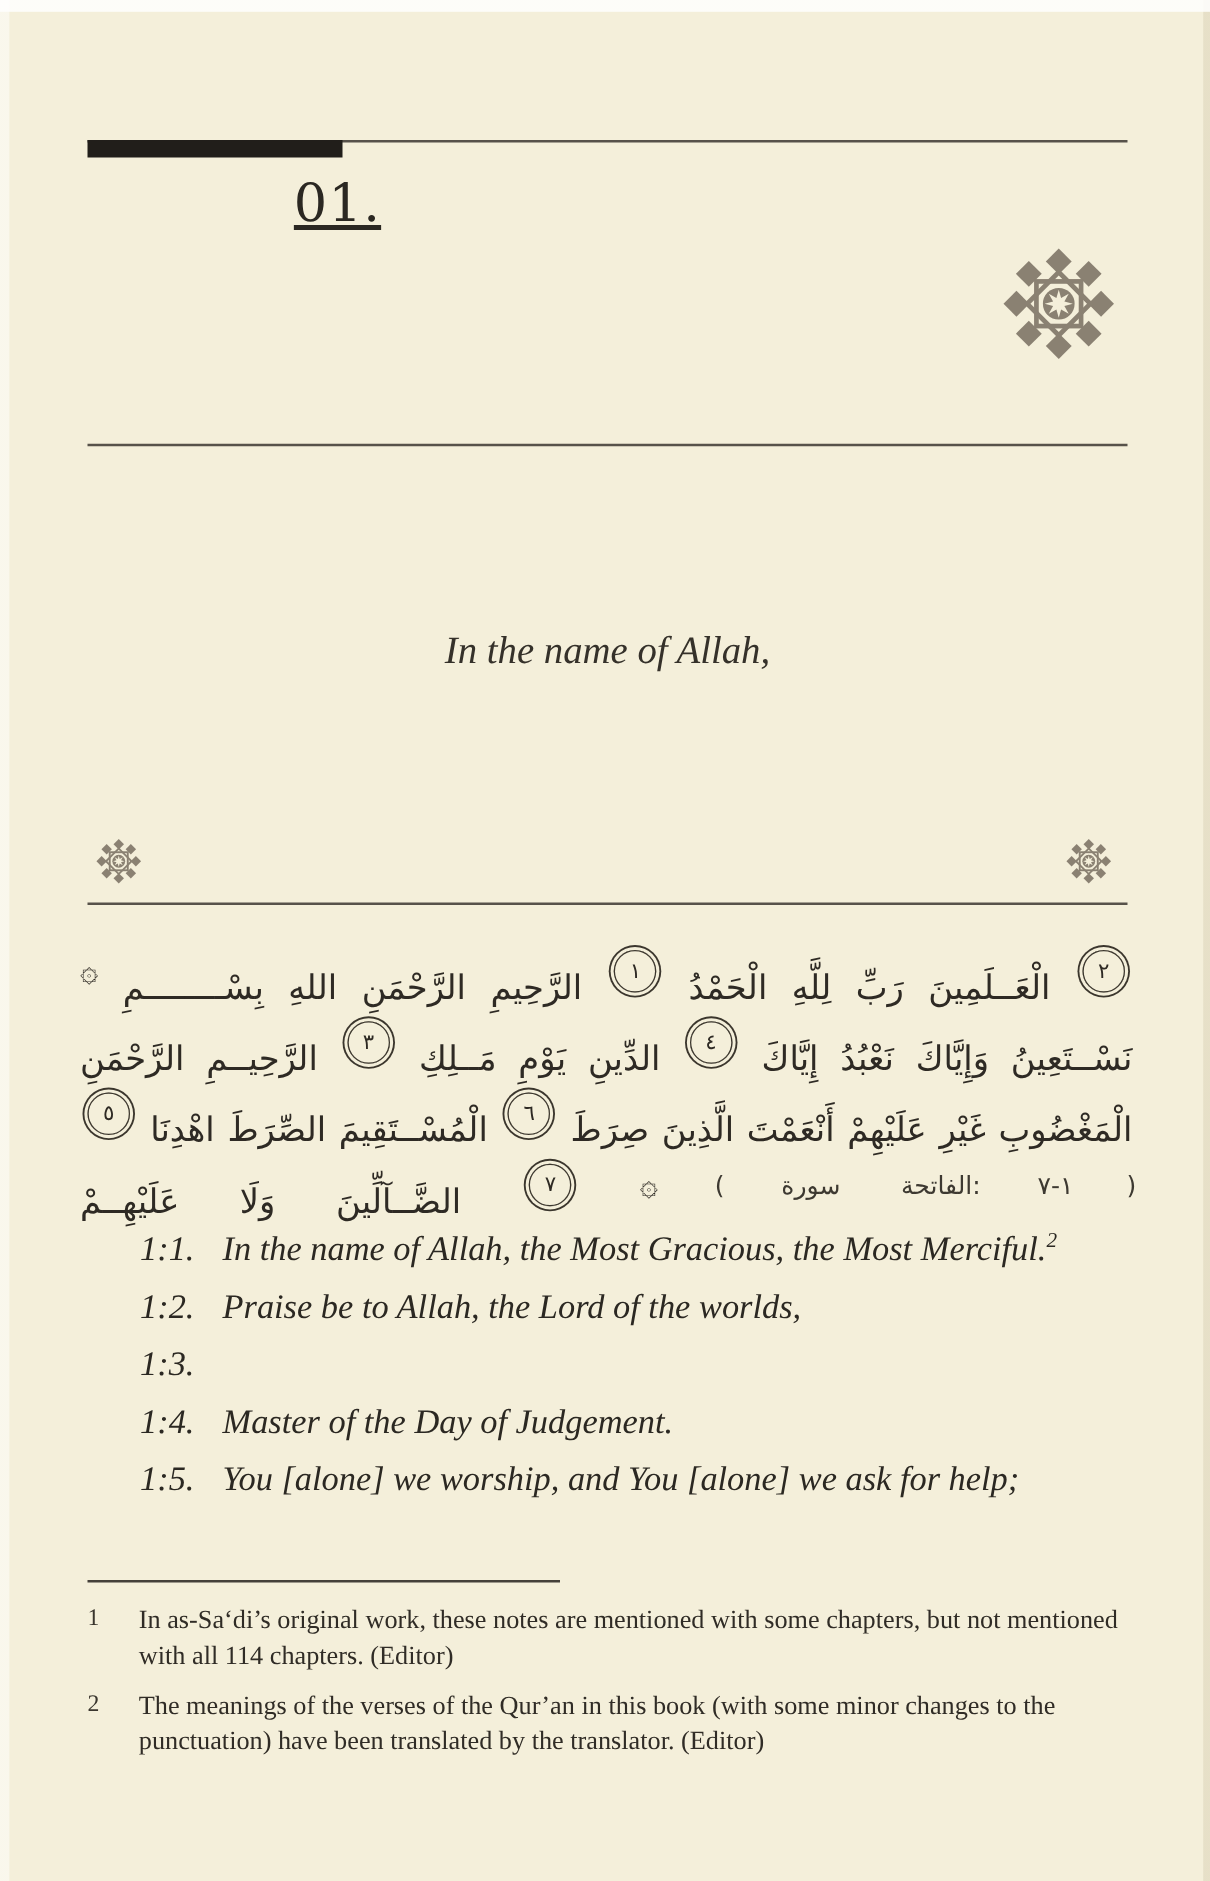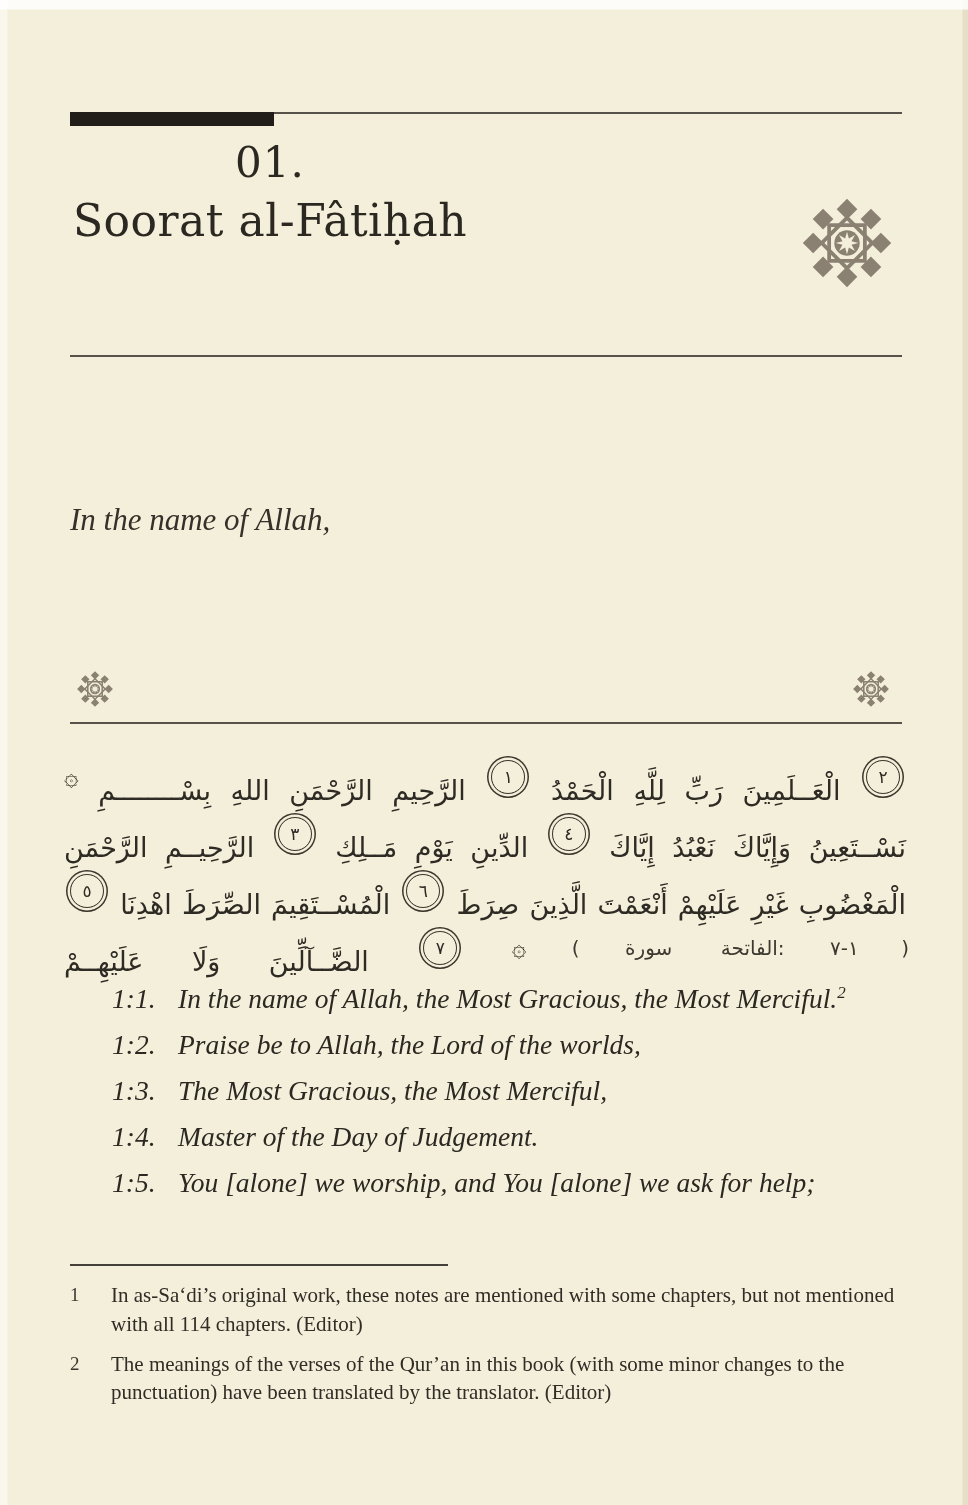--- a/index.html
+++ b/index.html
@@ -14,34 +14,34 @@
     background-image:
       linear-gradient(to bottom, rgba(255,255,255,.85) 0 9px, rgba(255,255,255,0) 10px),
       linear-gradient(to right, rgba(255,255,255,.5) 0 7px, rgba(255,255,255,0) 8px),
       linear-gradient(to left, rgba(205,195,165,.35) 0 5px, rgba(0,0,0,0) 6px);
     color:var(--c-ink,#2b2822);
   }
   
   .header-rule{position:absolute;left:70px;top:112px;width:832px;height:2px;background:var(--c-rule,#57524a);}
   .header-bar{position:absolute;left:70px;top:112px;width:204px;height:14px;background:var(--c-header_bar,#211e1a);}
   
-  .title-block{position:absolute;left:70px;top:138px;width:400px;text-align:center;font-family:"DejaVu Serif",serif;}
+  .title-block{position:absolute;left:70px;top:138px;width:400px;text-align:center;font-family:"DejaVu Serif",serif;text-decoration:underline;}
   .chapter-number{font-size:42px;letter-spacing:1px;}
   .chapter-title{font-size:44px;margin-top:8px;white-space:nowrap;letter-spacing:.5px;}
   .chapter-subtitle{font-size:30px;margin-top:12px;color:var(--c-muted,#7d786c);}
   .note-ref-1{font-size:24px;color:#343028;position:relative;top:-12px;margin-left:5px;font-family:"Liberation Serif",serif;}
   
   .ornament-lg{position:absolute;left:800px;top:196px;width:94px;height:94px;}
   .ornament-sm{position:absolute;top:670px;width:38px;height:38px;}
   .ornament-sm.left{left:76px;}
   .ornament-sm.right{left:852px;}
   .rule-mid{position:absolute;left:70px;top:355px;width:832px;height:2px;background:var(--c-rule,#57524a);}
   .rule-3{position:absolute;left:70px;top:722px;width:832px;height:2px;background:var(--c-rule,#57524a);}
   
-  .dedication{position:absolute;left:70px;top:494px;width:832px;
+  .dedication{position:absolute;left:70px;top:494px;width:832px;text-align:center;
     font-style:italic;font-size:31px;line-height:52px;color:#35312a;}
   
   .arabic{position:absolute;left:64px;top:748px;width:842px;}
   .ar-line{display:flex;justify-content:space-between;align-items:center;height:57px;direction:ltr;}
   .ar-line--end{justify-content:space-between;gap:11px;}
   .t-w{font-family:"DejaVu Sans",sans-serif;font-size:27px;color:#2e2a24;white-space:nowrap;margin-top:28px;}
   .t-m{font-family:"DejaVu Sans",sans-serif;font-size:17px;color:#2e2a24;
     width:32px;height:32px;border:1.5px solid #3b362d;border-radius:50%;
     box-shadow:0 0 0 2.5px var(--c-page_bg,#f4efda),0 0 0 4px #3b362d;
     display:flex;align-items:center;justify-content:center;margin:0 6px;flex:none;}
@@ -84,21 +84,20 @@
         <polygon fill="#f4efda" points="50,38 51.99,45.20 58.49,41.51 54.80,48.01 62,50 54.80,51.99 58.49,58.49 51.99,54.80 50,62 48.01,54.80 41.51,58.49 45.20,51.99 38,50 45.20,48.01 41.51,41.51 48.01,45.20"></polygon>
       </g>
     </defs>
   </svg>
 
   <div class="header-rule"></div>
   <div class="header-bar"></div>
 
   <div class="title-block">
     <div class="chapter-number">01.</div>
-    <div class="chapter-title">Soorat al-Fâtiḥah</div>
   </div>
 
   <svg class="ornament-lg" viewBox="0 0 100 100">
       <use href="#star-orn"></use>
     </svg>
 
   <div class="rule-mid"></div>
 
   <div class="dedication">
     <div>In the name of Allah,</div>
@@ -170,21 +169,20 @@
     <div class="verse-row">
       <span class="verse-ref">1:1.</span>
       <span class="verse-text"><span>In the name of Allah, the Most Gracious, the Most Merciful.</span><sup class="verse-sup">2</sup></span>
     </div>
     <div class="verse-row">
       <span class="verse-ref">1:2.</span>
       <span class="verse-text"><span>Praise be to Allah, the Lord of the worlds,</span><sup class="verse-sup"></sup></span>
     </div>
     <div class="verse-row">
       <span class="verse-ref">1:3.</span>
-      <span class="verse-text"><span>The Most Gracious, the Most Merciful,</span><sup class="verse-sup"></sup></span>
     </div>
     <div class="verse-row">
       <span class="verse-ref">1:4.</span>
       <span class="verse-text"><span>Master of the Day of Judgement.</span><sup class="verse-sup"></sup></span>
     </div>
     <div class="verse-row">
       <span class="verse-ref">1:5.</span>
       <span class="verse-text"><span>You [alone] we worship, and You [alone] we ask for help;</span><sup class="verse-sup"></sup></span>
     </div>
   </div>

